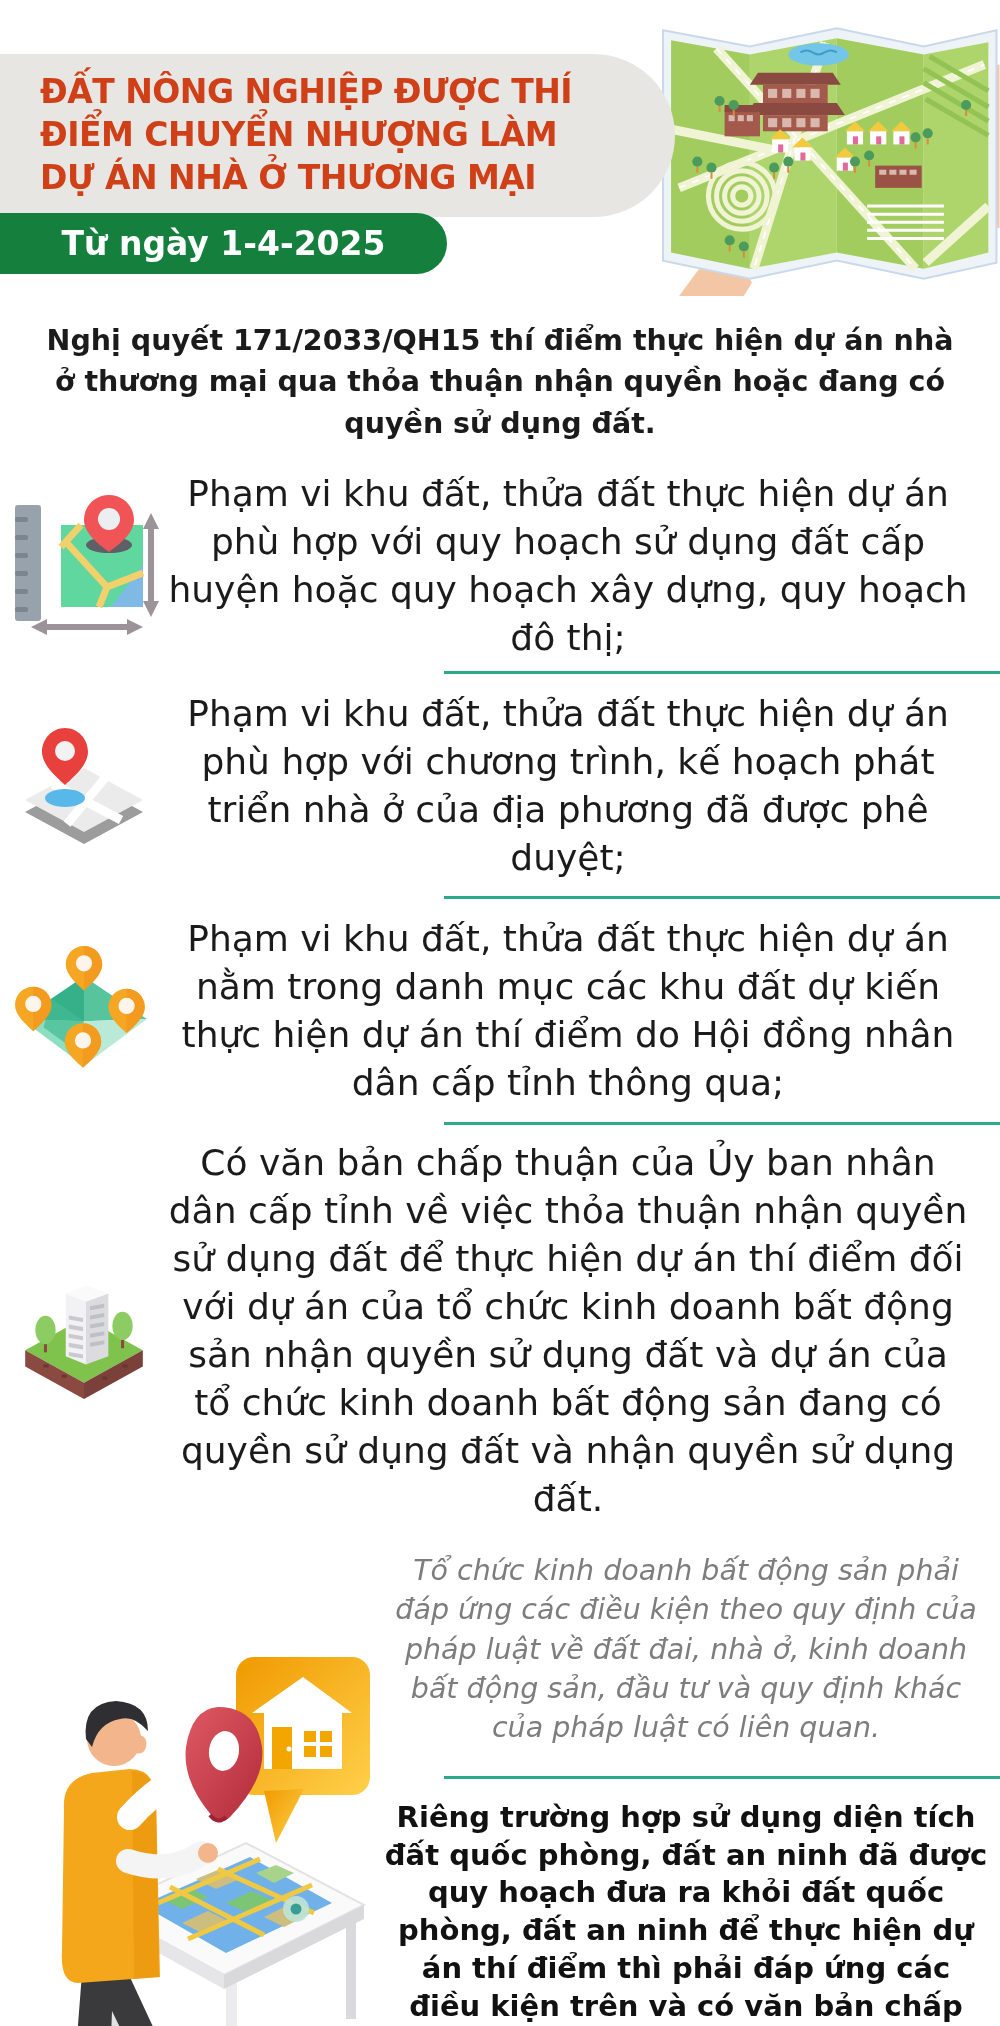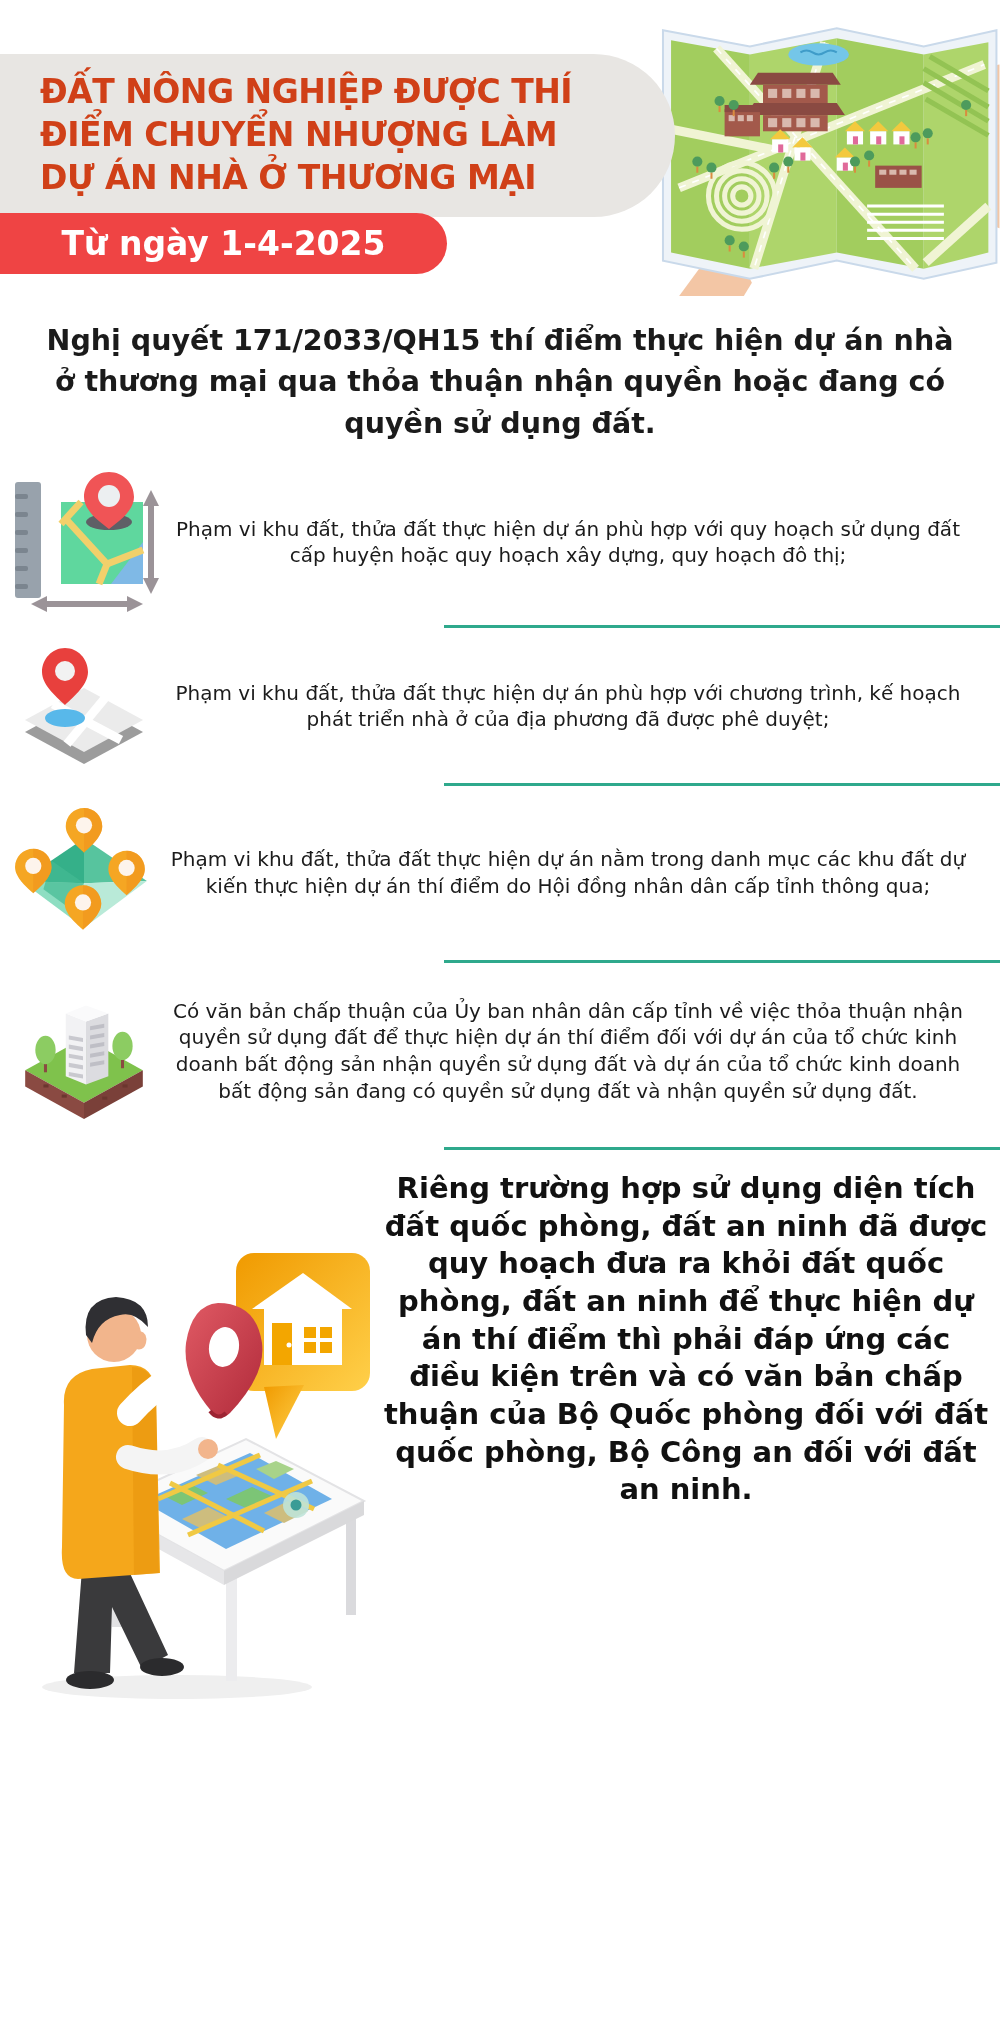--- a/index.html
+++ b/index.html
@@ -22,37 +22,37 @@
     background:#e8e6e3;border-radius:90px;z-index:2;
     display:flex;align-items:center;
   }
   .title-text{
     padding-left:130px;width:575px;
     font-size:33px;font-weight:800;line-height:1.3;
     color:#d04018;text-transform:uppercase;letter-spacing:-0.5px;
   }
   .date-badge{
     position:absolute;top:213px;left:0;width:447px;height:61px;
-    background:#ef4444;border-radius:0 31px 31px 0;z-index:3;
+    background:#15803d;border-radius:0 31px 31px 0;z-index:3;
     display:flex;align-items:center;justify-content:center;
     color:#ffffff;font-size:33px;font-weight:700;
   }
   
   .p-intro{
     width:930px;margin:0 auto;text-align:center;
     font-size:28.5px;font-weight:700;line-height:1.45;color:#1b1b1b;
   }
   .p1{margin-top:18px;}
   .p2{margin-top:16px;}
   
   .item{display:flex;align-items:center;}
   .item-icon{flex:0 0 168px;display:flex;justify-content:center;align-items:center;}
   .item-icon svg{display:block;}
   .item-text{
-    flex:1;text-align:center;font-size:20px;line-height:1.33;color:#1b1b1b;
+    flex:1;text-align:center;font-size:36px;line-height:1.33;color:#1b1b1b;
     padding-right:14px;max-width:800px;
   }
   .i1{margin-top:26px;}
   .i2{margin-top:16px;}
   .i3{margin-top:16px;}
   .i4{margin-top:14px;}
   .sep{height:3px;background:#2fa98c;width:556px;margin-left:444px;border:none;}
   .s1{margin-top:10px;}
   .s2{margin-top:14px;}
   .s3{margin-top:16px;}
@@ -366,20 +366,21 @@
         <ellipse cx="32" cy="72" rx="10" ry="14" fill="#8ccc62"></ellipse>
         <path d="M108 90 v-14" stroke="#8a4a42" stroke-width="3"></path>
         <ellipse cx="108" cy="68" rx="10" ry="14" fill="#8ccc62"></ellipse>
       </svg>
     </div>
     <div class="item-text">Có văn bản chấp thuận của Ủy ban nhân dân cấp tỉnh về việc thỏa thuận nhận quyền sử dụng đất để thực hiện dự án thí điểm đối với dự án của tổ chức kinh doanh bất động sản nhận quyền sử dụng đất và dự án của tổ chức kinh doanh bất động sản đang có quyền sử dụng đất và nhận quyền sử dụng đất.</div>
   </div>
 
   <div class="notes">
 
+    <p class="note-italic">Tổ chức kinh doanh bất động sản phải đáp ứng các điều kiện theo quy định của pháp luật về đất đai, nhà ở, kinh doanh bất động sản, đầu tư và quy định khác của pháp luật có liên quan.</p>
 
     <div class="sep-notes"></div>
 
     <p class="note-bold">Riêng trường hợp sử dụng diện tích đất quốc phòng, đất an ninh đã được quy hoạch đưa ra khỏi đất quốc phòng, đất an ninh để thực hiện dự án thí điểm thì phải đáp ứng các điều kiện trên và có văn bản chấp thuận của Bộ Quốc phòng đối với đất quốc phòng, Bộ Công an đối với đất an ninh.</p>
 
     <svg class="person-illustration" viewBox="0 0 372 460" aria-hidden="true">
       <defs>
         <linearGradient id="gold" x1="0" y1="0" x2="1" y2="1">
           <stop offset="0" stop-color="#f09a00"></stop>
             <stop offset="1" stop-color="#ffd04a"></stop>

